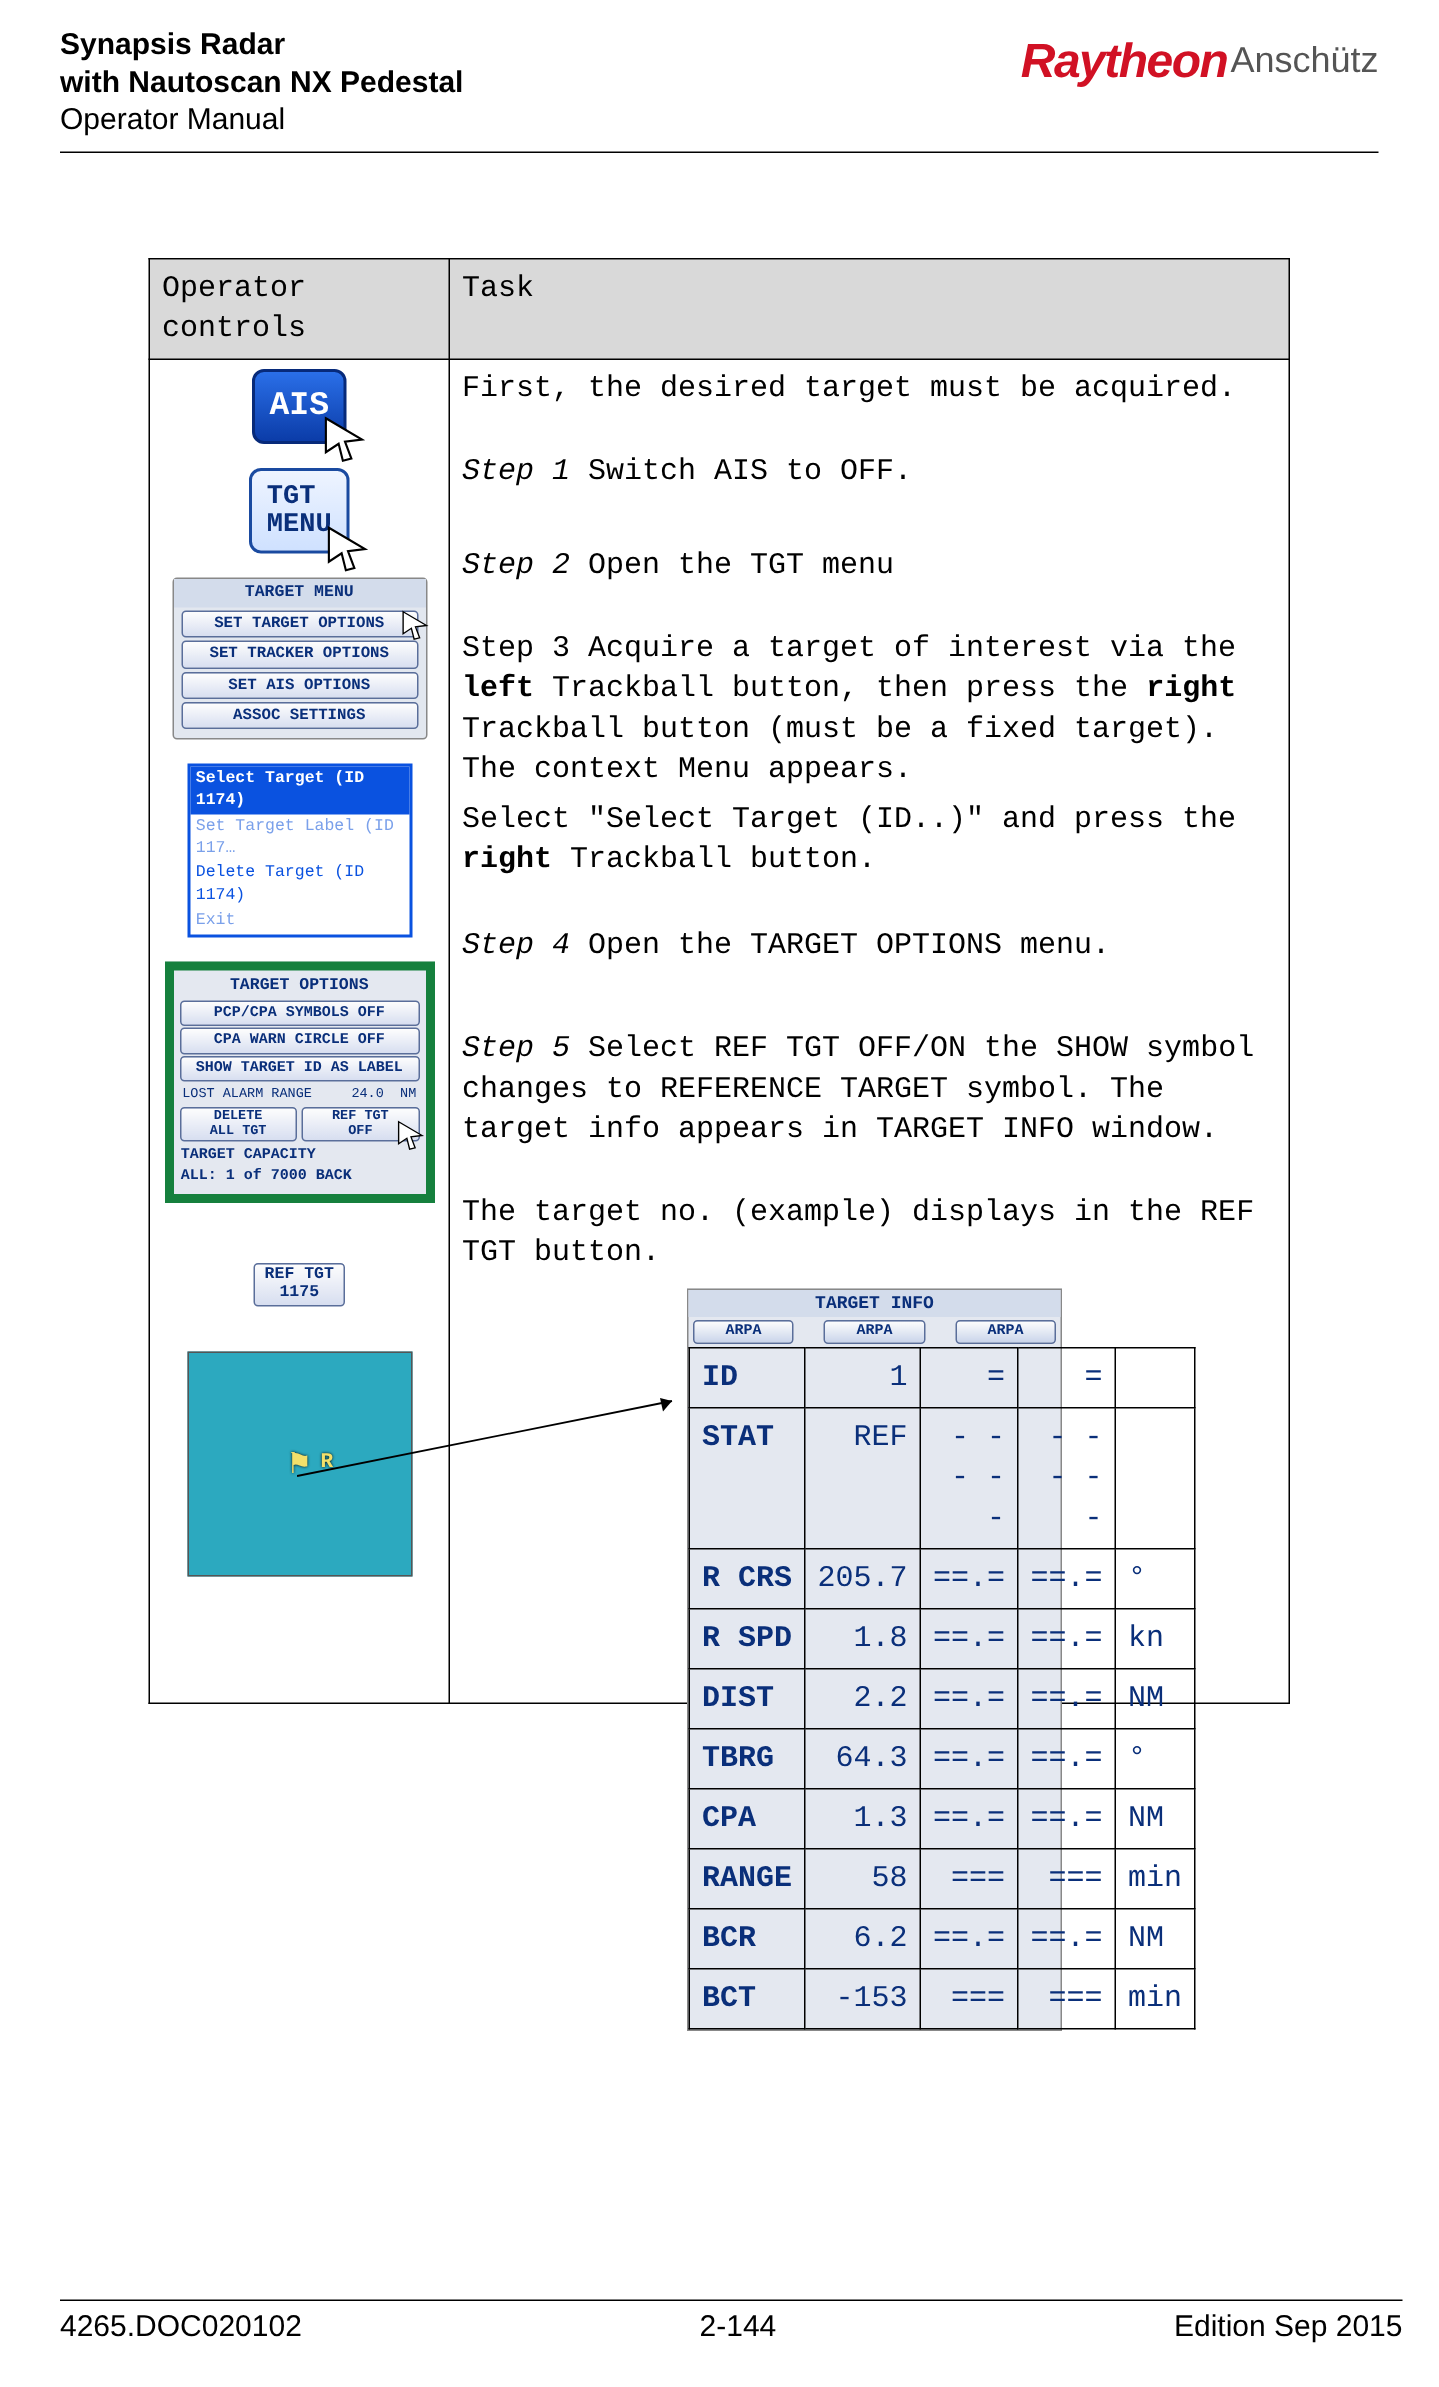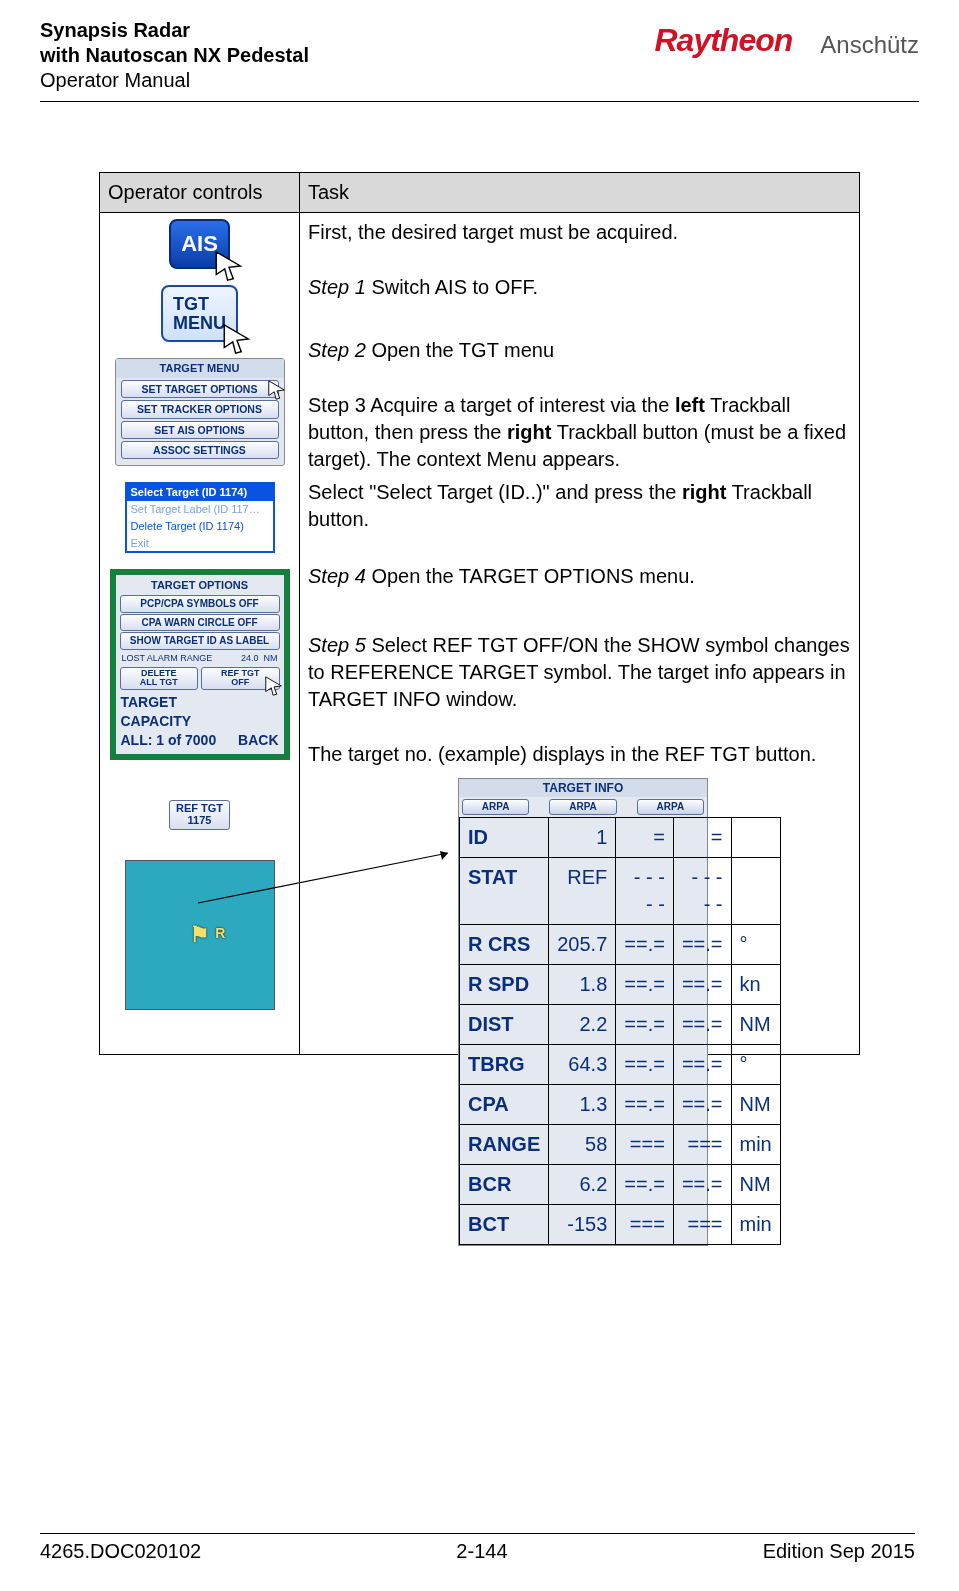--- a/index.html
+++ b/index.html
@@ -18,22 +18,22 @@
     align-items: flex-start;
     margin-bottom: 8px;
   }
   .header-left {
     font-size: 20px;
     line-height: 1.25;
   }
   .header-left .bold { font-weight: bold; }
   .logo-block {
     display: flex;
-    align-items: flex-end;
-    gap: 28px;
+    align-items: center;
+    gap: 2px;
     padding-top: 4px;
   }
   .raytheon {
     font-family: Arial, Helvetica, sans-serif;
     font-weight: 900;
     font-style: italic;
     font-size: 32px;
     color: #d11124;
     letter-spacing: -1px;
   }
@@ -42,20 +42,21 @@
     color: #555;
     font-weight: normal;
   }
   hr.top {
     border: none;
     border-top: 1.5px solid #000;
     margin: 0 0 0 0;
   }
   .page-area {
     padding-top: 70px;
+    font-family: Liberation Mono, monospace;
   }
   table.main {
     border-collapse: collapse;
     width: 760px;
     margin: 0 auto;
     table-layout: fixed;
   }
   table.main col.c1 { width: 200px; }
   table.main col.c2 { width: 560px; }
   table.main td, table.main th {
@@ -151,21 +152,21 @@
   .opts-panel .small { font-size:9px; color:#0a2f7a; display:flex; justify-content:space-between; padding:1px 4px;}
   .btn-row { display:flex; gap:3px; margin:2px 2px;}
   .btn-row .bb {
     flex:1; background:linear-gradient(#fdfdfd,#d7def0);
     border:1px solid #5a6e9a;border-radius:3px;
     font-size:9px;font-weight:bold;color:#0a2f7a;
     text-align:center;line-height:1.05;padding:1px 0;
     position:relative;
   }
   .btn-row .bb .cursor2{ position:absolute; right:-6px; bottom:-8px; width:22px; height:22px;}
-  .cap-row { display:flex; justify-content:flex-start; font-size:14px; color:#0a2f7a; font-weight:bold; padding:1px 3px;}
+  .cap-row { display:flex; justify-content:flex-start; font-size:10px; color:#0a2f7a; font-weight:bold; padding:1px 3px;}
   .ref-btn {
     border:1px solid #5a6e9a;border-radius:3px;
     background:linear-gradient(#fdfdfd,#d7def0);
     font-size:11px;font-weight:bold;color:#0a2f7a;
     padding:2px 6px; line-height:1.05; text-align:center;
   }
   .viewport {
     width:150px;height:150px;
     background:#2ca9bf;
     border:1px solid #555;
@@ -212,21 +213,21 @@
   }
   .ti-panel table { width:100%; border-collapse:collapse; font-size:10px; color:#0a2f7a;}
   .ti-panel td { padding:0 3px; }
   .ti-panel td.l { font-weight:bold; width:52px;}
   .ti-panel td.v { text-align:right; width:42px;}
   .ti-panel td.u { width:22px; text-align:left;}
   .footer {
     position: absolute;
     bottom: 28px;
     left: 40px;
-    right: 44px;
+    right: 24px;
   }
   hr.bot {
     border: none;
     border-top: 1.5px solid #000;
     margin-bottom: 6px;
   }
   .foot-row {
     display:flex;
     justify-content:space-between;
     font-size: 20px;

